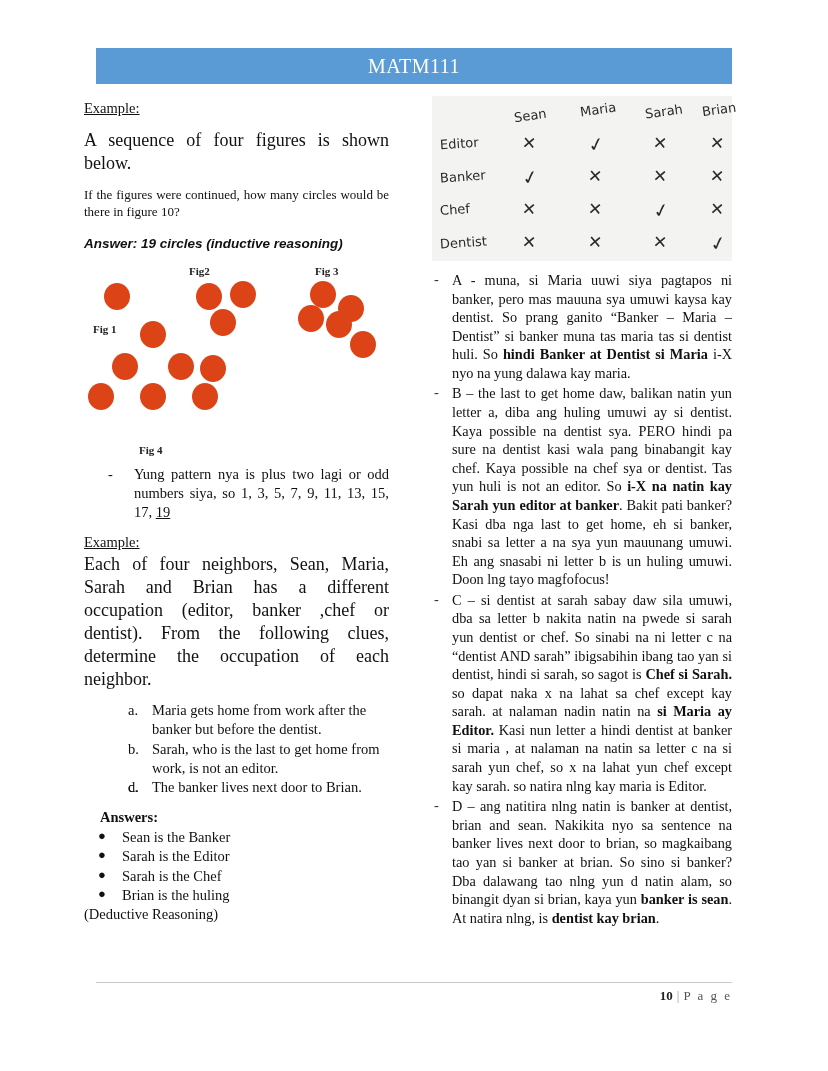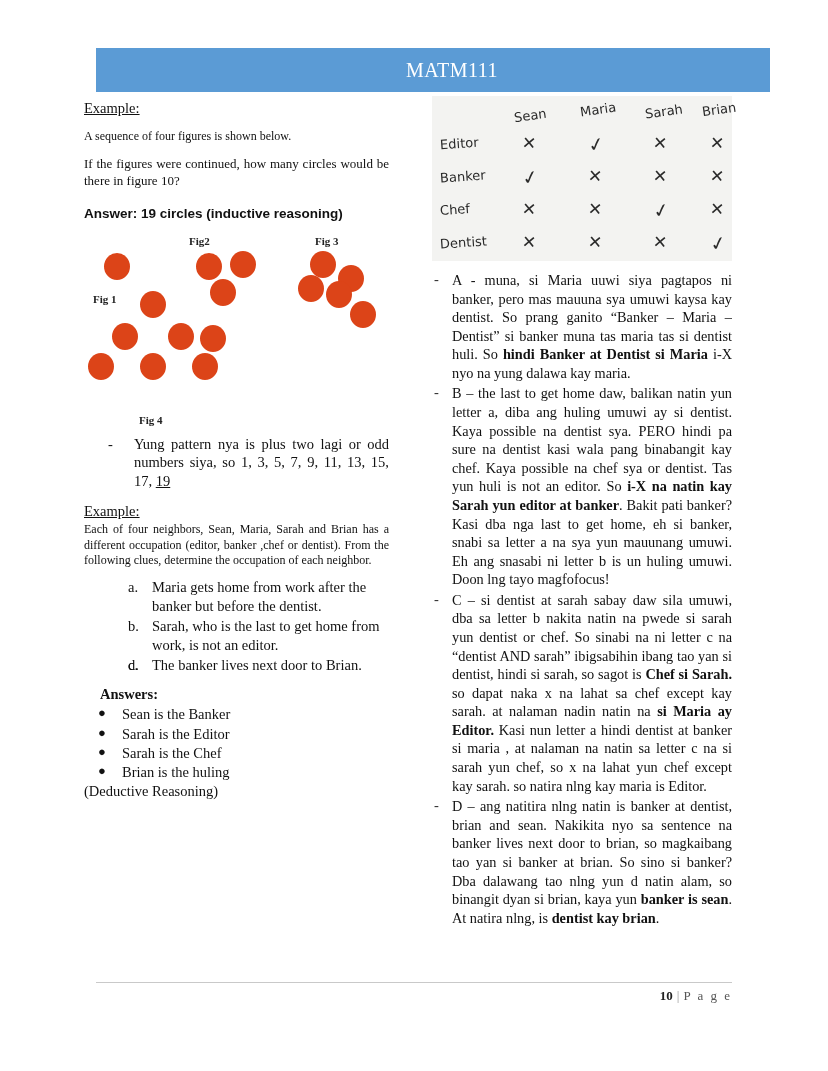--- a/index.html
+++ b/index.html
@@ -21,26 +21,25 @@
     inset: 0;
     background: #fff;
   }
 
   
   .banner {
     position: absolute;
     left: 96px;
     top: 48px;
     width: 636px;
-    height: 44px;
+    height: 36px;
     background: #5B9BD5;
     display: flex;
     align-items: center;
     justify-content: center;
-    padding-left: 38px;
   }
   .banner-title {
     color: #ffffff;
     font-family: "Liberation Serif", serif;
     font-size: 20px;
     letter-spacing: 0.5px;
   }
 
   
   .col-left {
@@ -56,37 +55,38 @@
     width: 300px;
   }
 
   .h-underline {
     font-size: 14.5px;
     text-decoration: underline;
     margin: 0 0 12px 0;
     font-family: "Liberation Serif", serif;
   }
   p.body {
-    font-size: 12px;
+    font-size: 18px;
     line-height: 1.28;
     margin: 0 0 12px 0;
     text-align: justify;
   }
   p.body.tight { margin-bottom: 10px; }
   p.italic {
     font-size: 13px;
     line-height: 1.28;
     margin: 0 0 12px 0;
     text-align: justify;
   }
   .answer-line {
     font-size: 13.5px;
     font-weight: bold;
     font-family: "Liberation Sans", sans-serif;
     margin: 16px 0 10px 0;
+    font-style: italic;
   }
   .answer-line .ans-rest { font-weight: bold; }
 
   
   .figures {
     position: relative;
     width: 305px;
     height: 200px;
     margin: 4px 0 4px 0;
   }

